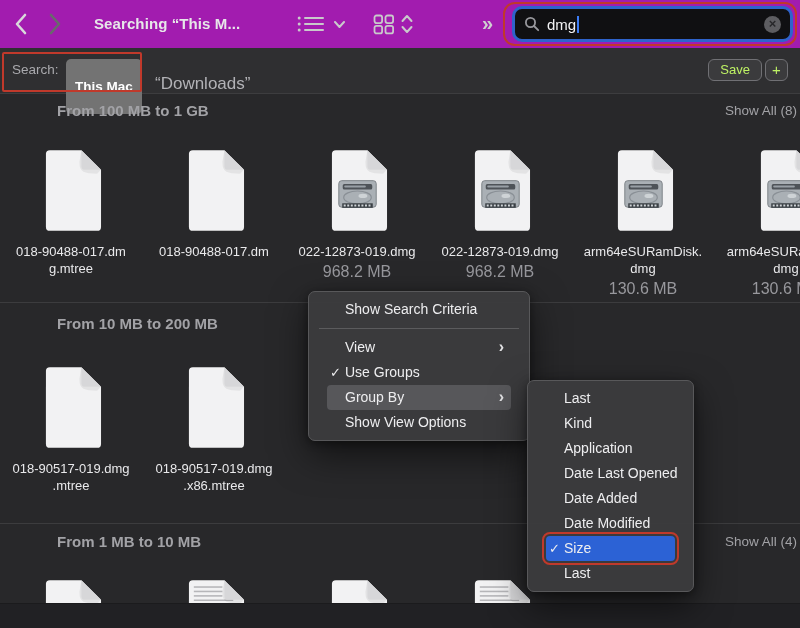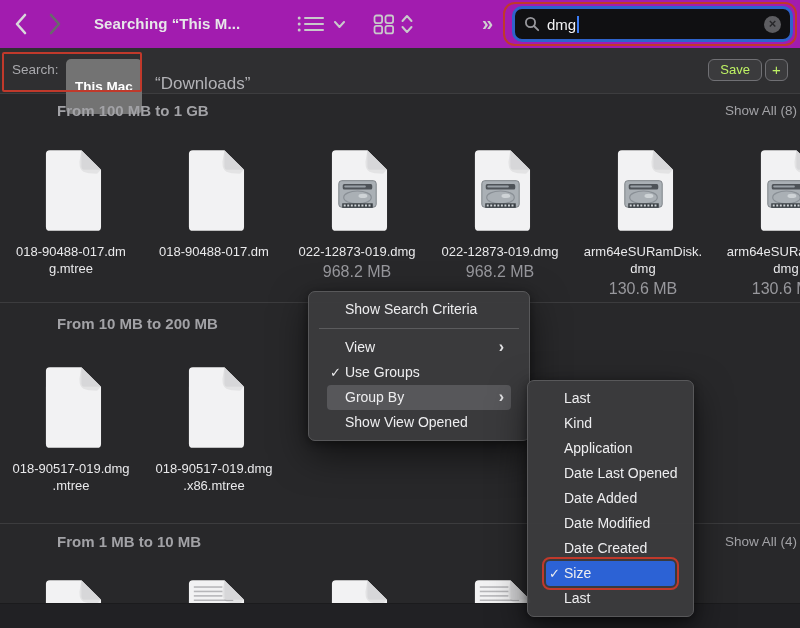--- a/index.html
+++ b/index.html
@@ -383,29 +383,28 @@
     </div>
 
   <div id="bottom-strip"></div>
 
   <div class="menu" id="context-menu">
       <div class="menu-item"><span>Show Search Criteria</span></div>
       <div class="menu-sep"></div>
       <div class="menu-item"><span>View</span><span class="arrow">›</span></div>
       <div class="menu-item"><span class="check">✓</span><span>Use Groups</span></div>
       <div class="menu-item hl-gray"><span>Group By</span><span class="arrow">›</span></div>
-      <div class="menu-item"><span>Show View Opened</span></div>
+      <div class="menu-item"><span>Show View Options</span></div>
     </div>
   <div class="menu" id="group-by-submenu">
       <div class="menu-item"><span>Last</span></div>
       <div class="menu-item"><span>Kind</span></div>
       <div class="menu-item"><span>Application</span></div>
       <div class="menu-item"><span>Date Last Opened</span></div>
       <div class="menu-item"><span>Date Added</span></div>
       <div class="menu-item"><span>Date Modified</span></div>
-      <div class="menu-item"><span>Date Created</span></div>
       <div class="menu-item annotated" style="background: rgb(44, 98, 213); outline-color: rgb(192, 57, 43);"><span class="check">✓</span><span>Size</span></div>
       <div class="menu-item"><span>Last</span></div>
     </div>
 
   <div class="annotation" id="anno-search" style="border-color: rgb(192, 57, 43);"></div>
   <div class="annotation" id="anno-scope" style="border-color: rgb(192, 57, 43);"></div>
 </div>
 
 </body></html>

